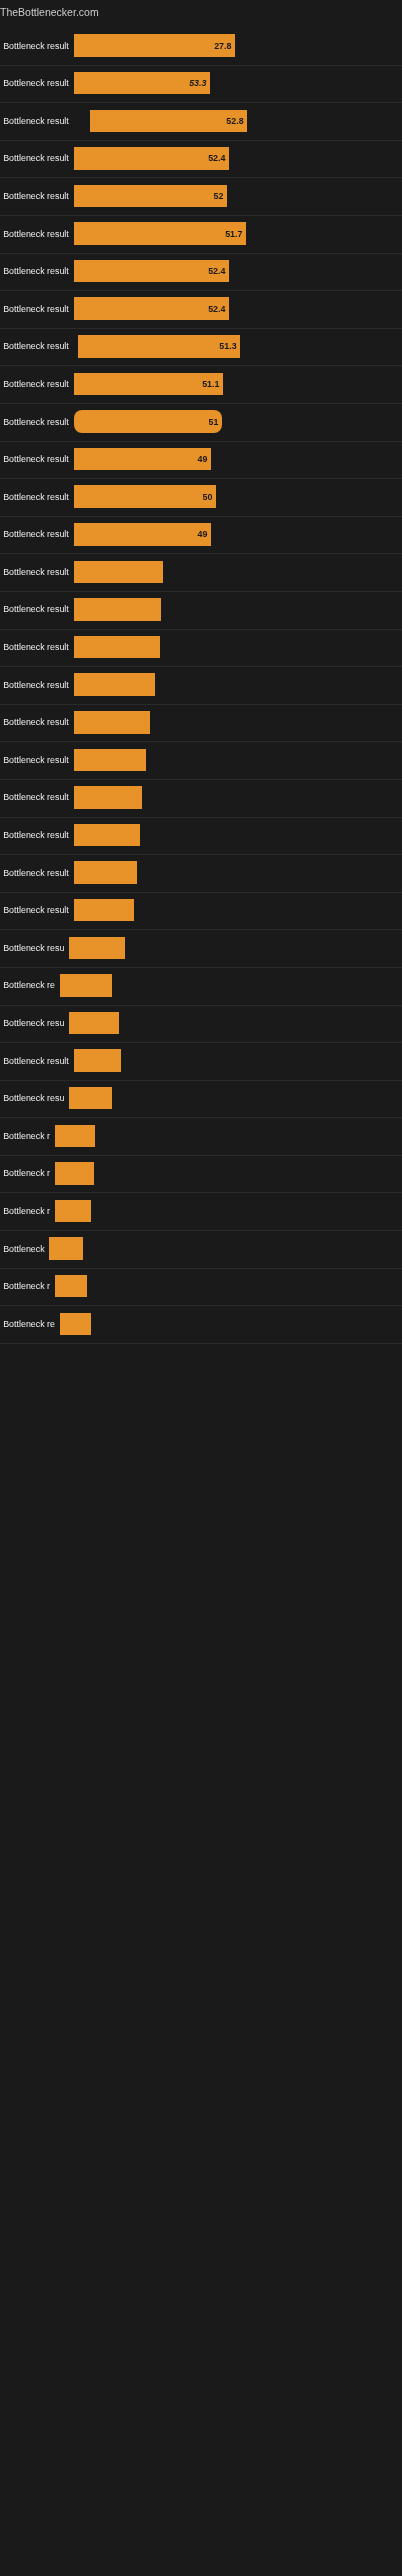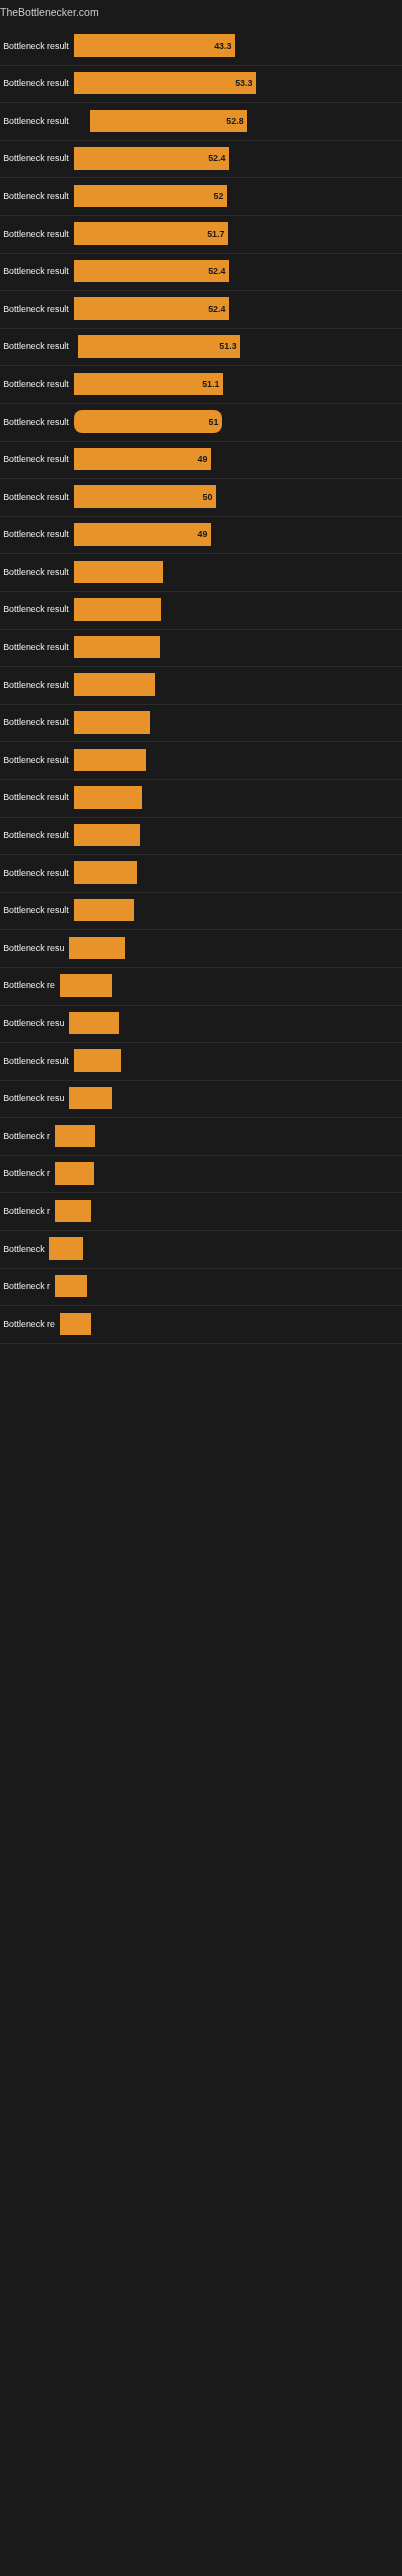--- a/index.html
+++ b/index.html
@@ -58,30 +58,30 @@
 <body>
 
 <div class="header">TheBottlenecker.com</div>
 
 <div id="bars-container">
     <div class="row-wrapper">
       <div class="bar-row">
         <span class="bar-label">Bottleneck result</span>
         <div class="bar-container">
           <div class="bar" style="width: 161px; margin-left: 4.8px;">
-            <span class="bar-value">43.3</span>
-          </div>
-        </div>
-      </div>
-    </div>
-    <div class="row-wrapper">
-      <div class="bar-row">
-        <span class="bar-label">Bottleneck result</span>
-        <div class="bar-container">
-          <div class="bar" style="width: 182px; margin-left: 4.8px;">
+            <span class="bar-value">27.8</span>
+          </div>
+        </div>
+      </div>
+    </div>
+    <div class="row-wrapper">
+      <div class="bar-row">
+        <span class="bar-label">Bottleneck result</span>
+        <div class="bar-container">
+          <div class="bar" style="width: 136px; margin-left: 4.8px; font-style: italic;">
             <span class="bar-value">53.3</span>
           </div>
         </div>
       </div>
     </div>
     <div class="row-wrapper">
       <div class="bar-row">
         <span class="bar-label">Bottleneck result</span>
         <div class="bar-container">
           <div class="bar" style="width: 157px; margin-left: 21px;">
@@ -107,21 +107,21 @@
           <div class="bar" style="width: 153px; margin-left: 4.8px;">
             <span class="bar-value">52</span>
           </div>
         </div>
       </div>
     </div>
     <div class="row-wrapper">
       <div class="bar-row">
         <span class="bar-label">Bottleneck result</span>
         <div class="bar-container">
-          <div class="bar" style="width: 154px; margin-left: 4.8px;">
+          <div class="bar" style="width: 172px; margin-left: 4.8px;">
             <span class="bar-value">51.7</span>
           </div>
         </div>
       </div>
     </div>
     <div class="row-wrapper">
       <div class="bar-row">
         <span class="bar-label">Bottleneck result</span>
         <div class="bar-container">
           <div class="bar" style="width: 155px; margin-left: 4.8px;">

